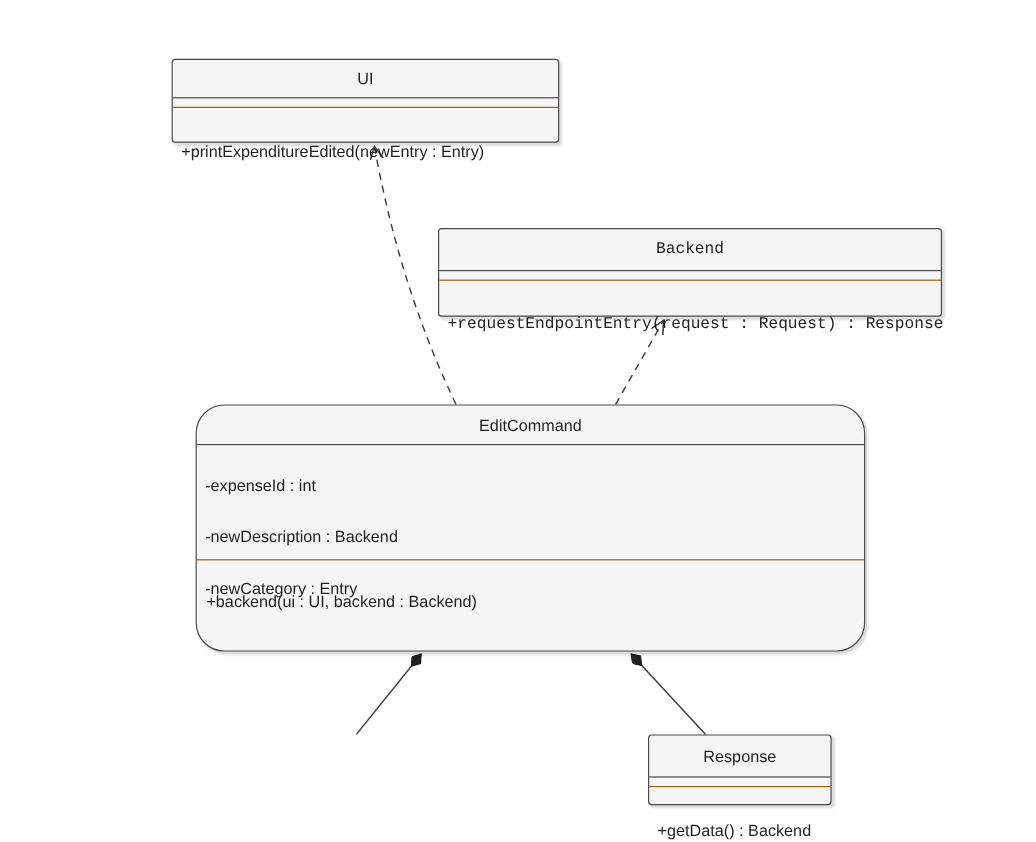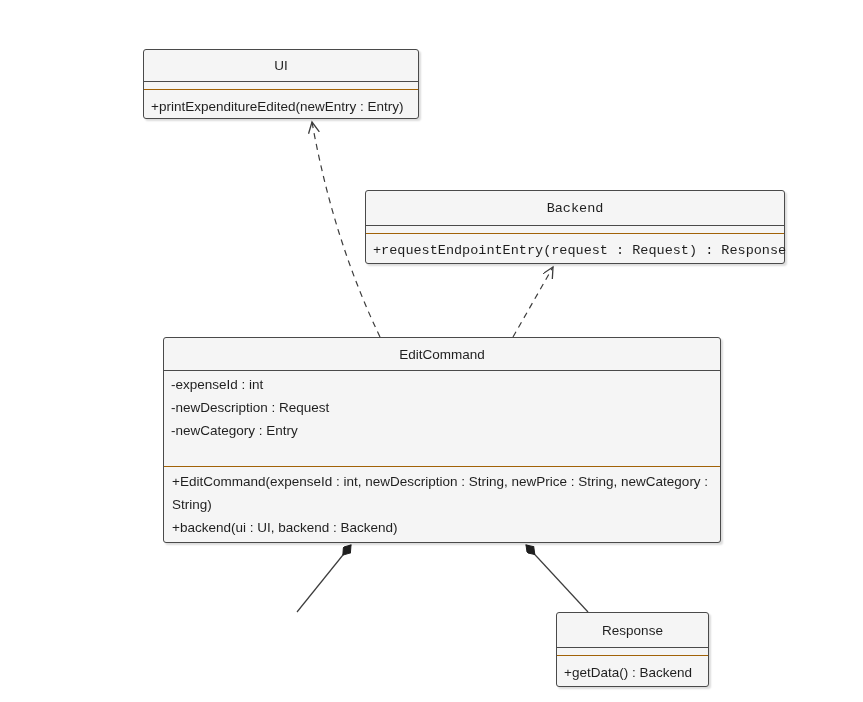--- a/index.html
+++ b/index.html
@@ -32,38 +32,38 @@
     box-sizing:border-box;
     padding:2px 7px 0 7px;
     line-height:23px;
   }
   .uml-attrs.empty{padding:0;}
   .uml-methods{
     box-sizing:border-box;
     padding:5px 7px 0 7px;
     line-height:23px;
   }
-  .attr-line,.method-line{white-space:normal;}
+  .attr-line,.method-line{white-space:normal;margin-top:20px;}
   .nowrap{white-space:nowrap;}
 
   
-  .node-ui{left:143px;top:49px;width:276px;height:70px;}
+  .node-ui{left:143px;top:49px;width:323px;height:70px;}
   .node-ui .uml-title{height:32px;}
   .node-ui .uml-attrs{height:8px;}
   .node-backend{left:365px;top:190px;width:420px;height:74px;font-family:Liberation Mono, monospace;}
   .node-backend .uml-title{height:35px;}
   .node-backend .uml-attrs{height:8px;}
-  .node-editcommand{left:163px;top:337px;width:558px;height:206px;}
+  .node-editcommand{left:163px;top:337px;width:558px;height:206px;border-radius:24px;}
   .node-editcommand .uml-title{height:33px;}
   .node-editcommand .uml-attrs{height:96px;}
   .node-editcommand .uml-methods{padding:3px 8px 0 8px;}
   .node-request{left:28px;top:612px;width:474px;height:74px;}
   .node-request .uml-title{height:35px;}
   .node-request .uml-attrs{height:8px;}
-  .node-response{left:556px;top:612px;width:153px;height:75px;}
+  .node-response{left:540px;top:612px;width:153px;height:59px;}
   .node-response .uml-title{height:35px;}
   .node-response .uml-attrs{height:8px;}
 </style>
 </head>
 <body>
 
 <div class="canvas">
 
   <svg class="edges" width="863" height="702" viewBox="0 0 863 702">
     <defs>
@@ -97,25 +97,24 @@
     <div class="uml-attrs empty"></div>
     <div class="uml-methods">
       <div class="method-line nowrap">+requestEndpointEntry(request : Request) : Response</div>
     </div>
   </div>
 
   <div class="uml-class node-editcommand">
     <div class="uml-title">EditCommand</div>
     <div class="uml-attrs">
       <div class="attr-line">-expenseId : int</div>
-      <div class="attr-line">-newDescription : Request</div>
+      <div class="attr-line">-newDescription : Backend</div>
       <div class="attr-line">-newCategory : Entry</div>
     </div>
     <div class="uml-methods">
-      <div class="method-line">+EditCommand(expenseId : int, newDescription : String, newPrice : String, newCategory : String)</div>
       <div class="method-line">+backend(ui : UI, backend : Backend)</div>
     </div>
   </div>
 
 
   <div class="uml-class node-response">
     <div class="uml-title">Response</div>
     <div class="uml-attrs empty"></div>
     <div class="uml-methods">
       <div class="method-line nowrap">+getData() : Backend</div>

